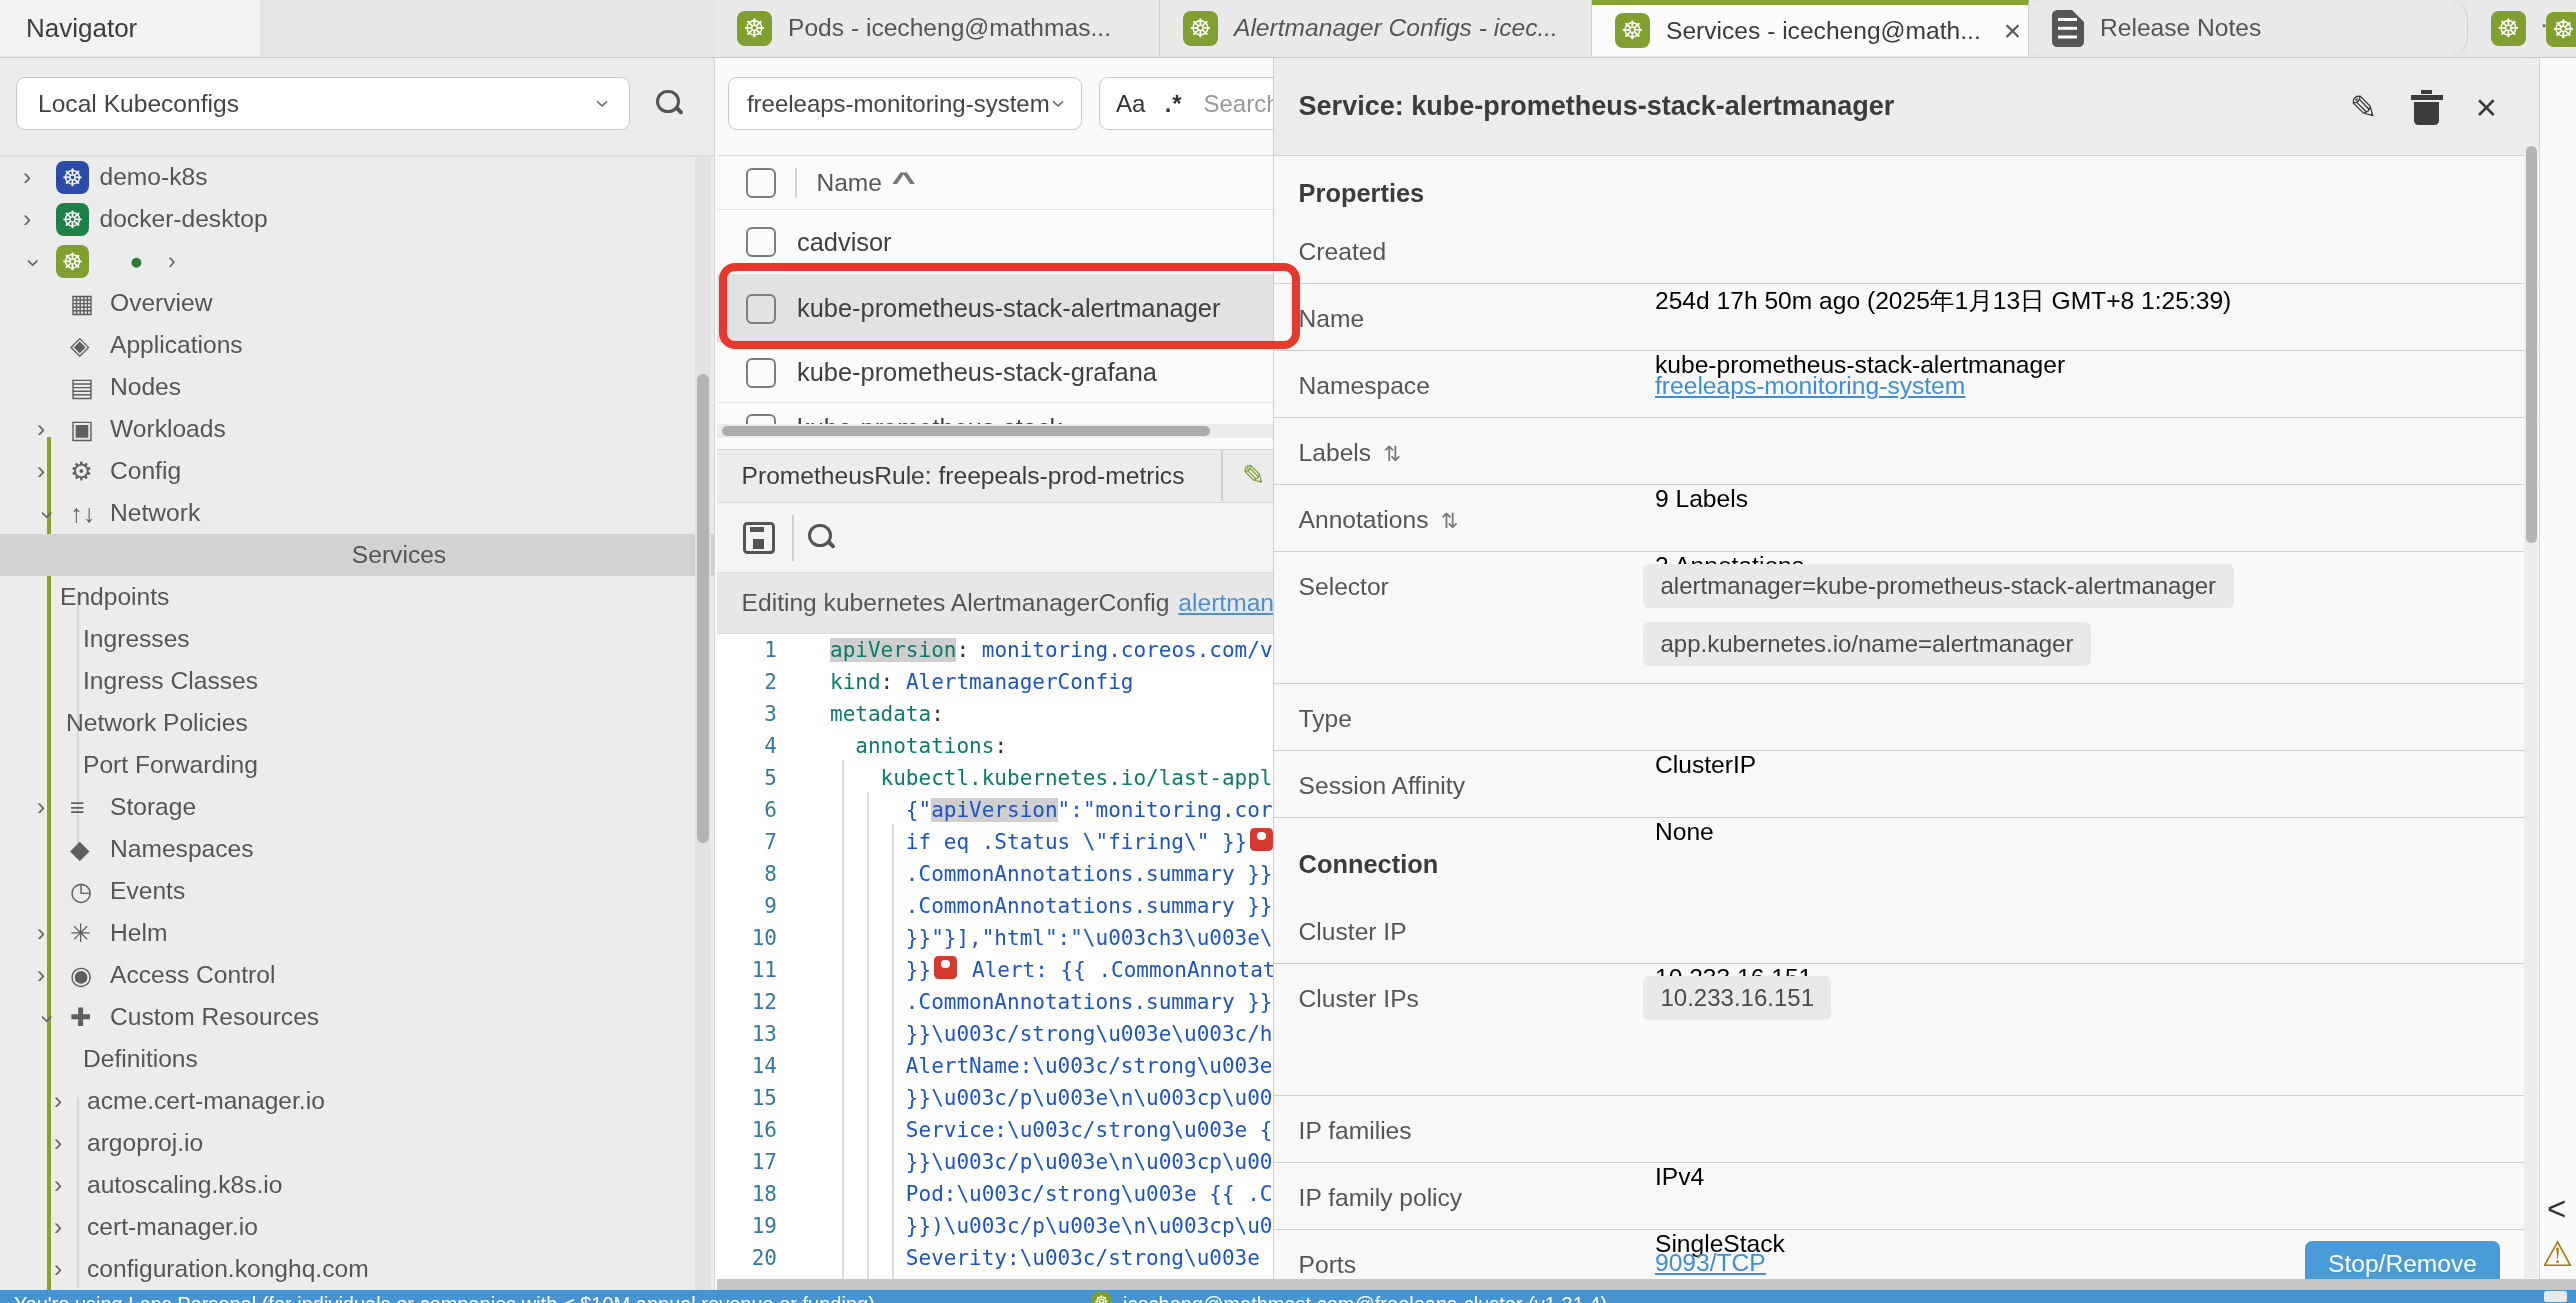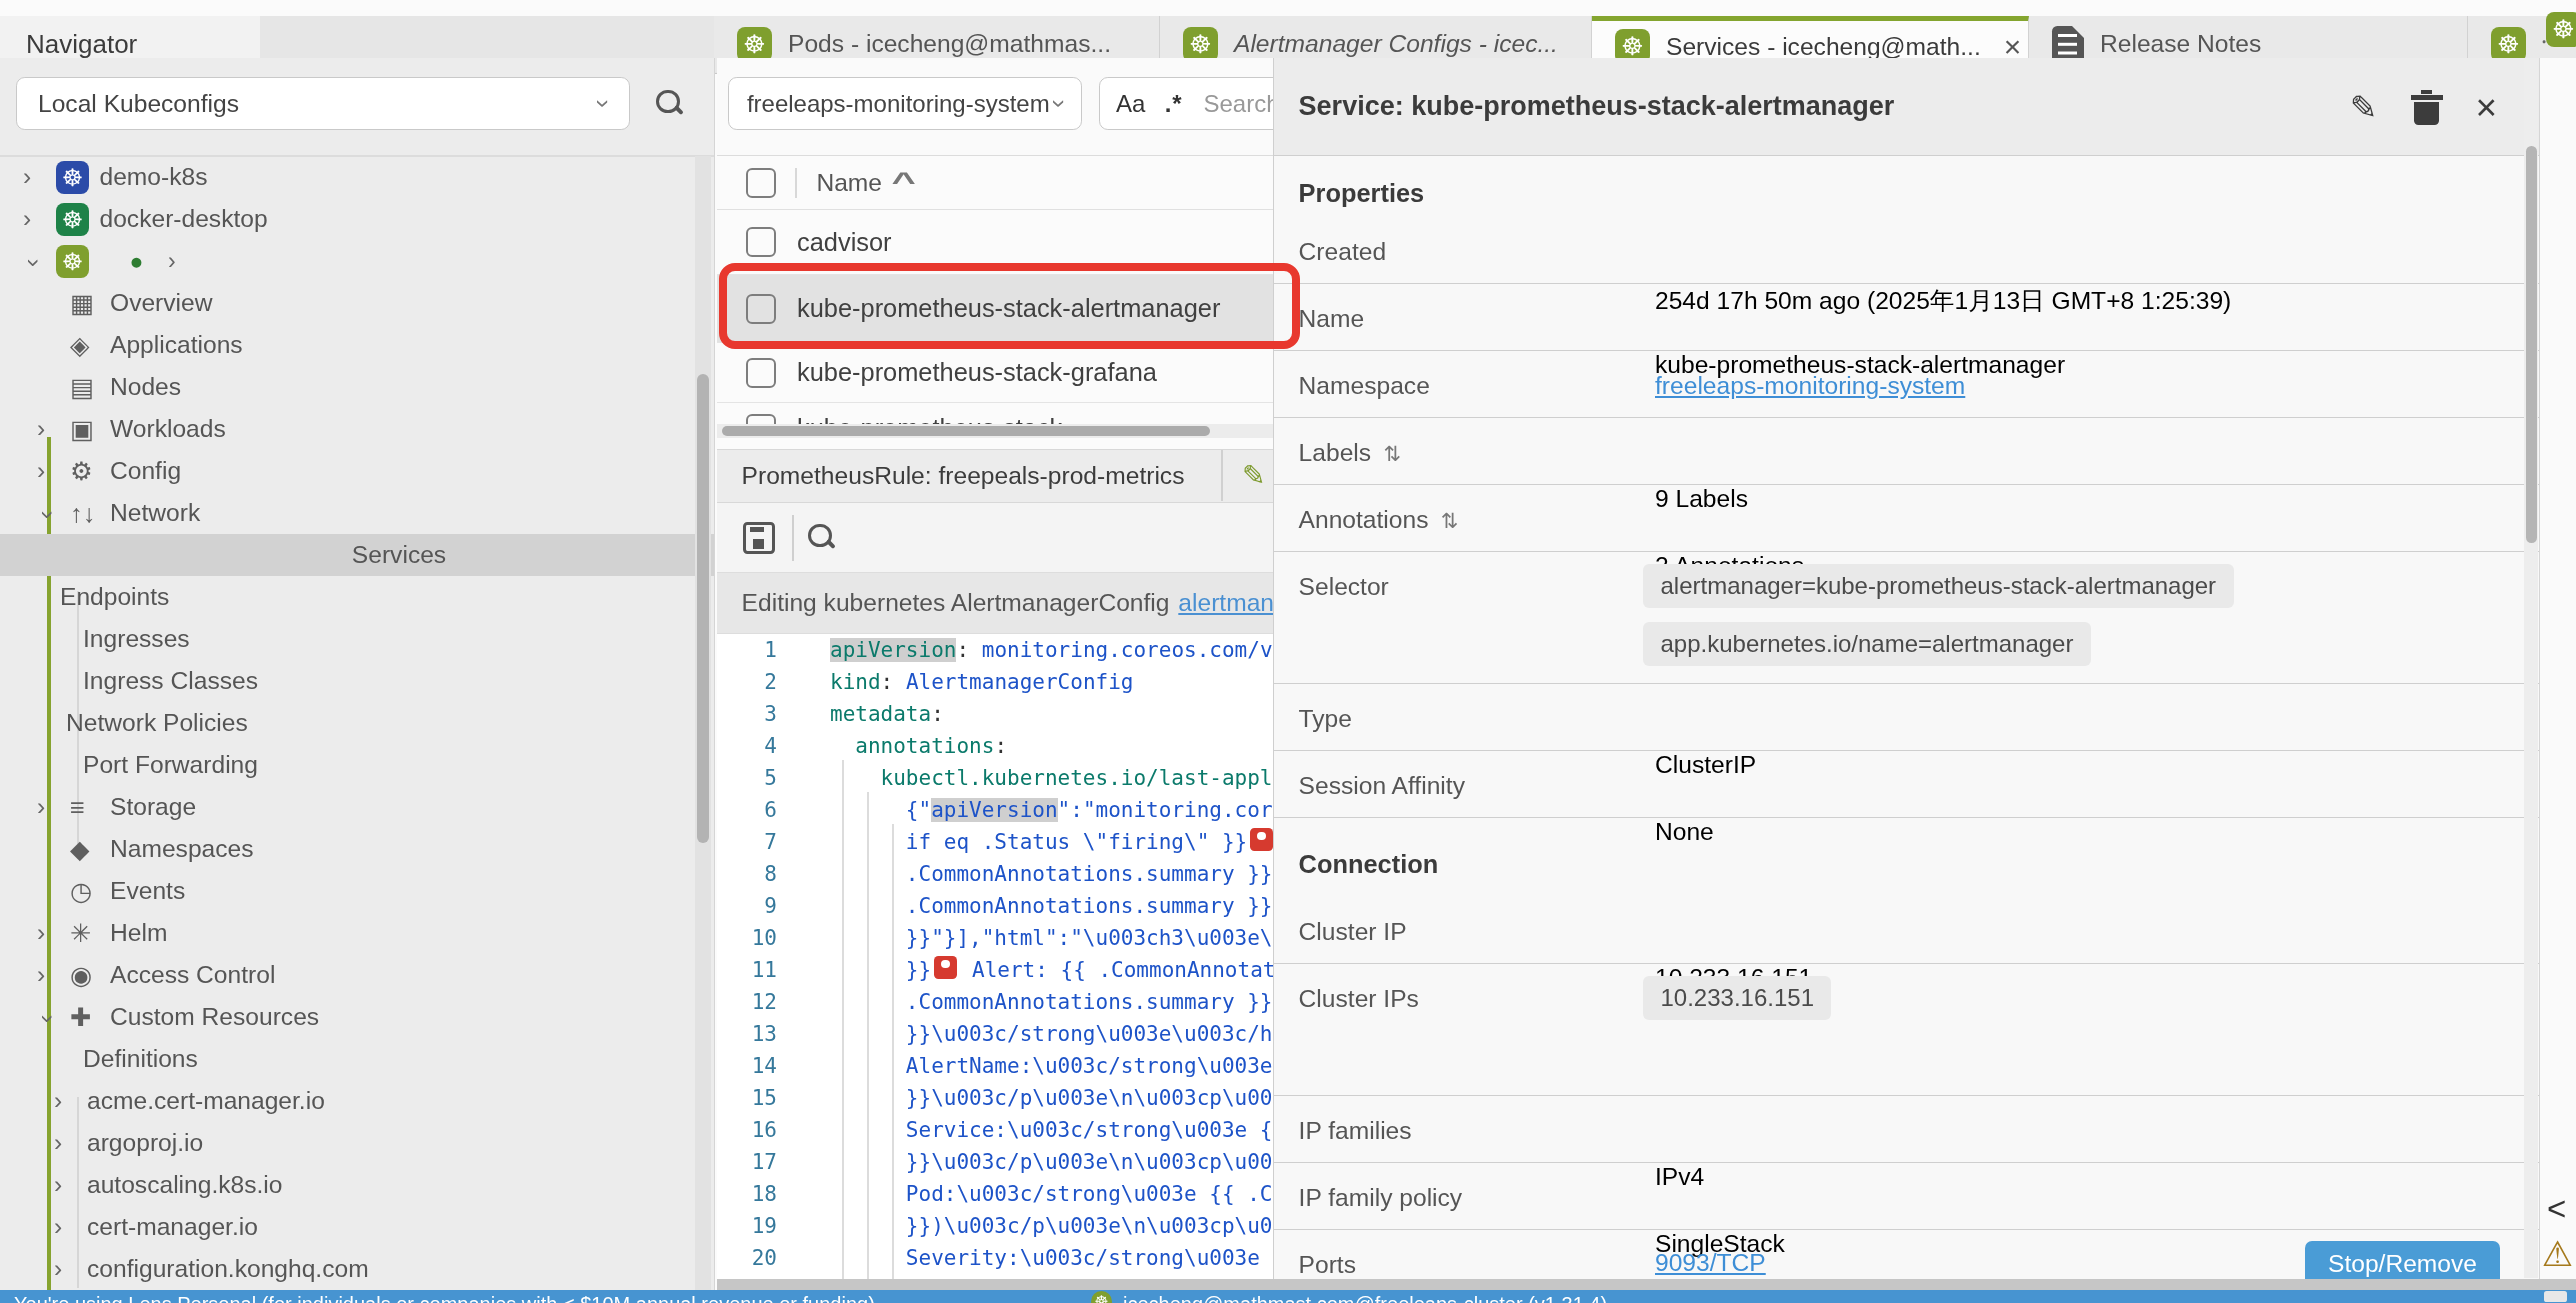--- a/index.html
+++ b/index.html
@@ -1,20 +1,20 @@
 <!DOCTYPE html>
 <html style="font-size:14px"><head>
 <meta charset="utf-8">
 <style>
   * { margin:0; padding:0; box-sizing:border-box; }
   body { background:#888; font-family:"Liberation Sans", sans-serif; }
   .screen { position:relative; width:2576px; height:1304px; overflow:hidden; background:#fbfbfb; }
 
   
-  .tabbar { position:absolute; left:0; top:16px; width:2576px; height:58px; background:#e6e6e6; border-bottom:1.8px solid #c9c9c9; }
+  .tabbar { position:absolute; left:0; top:0; width:2576px; height:58px; background:#e6e6e6; border-bottom:1.8px solid #c9c9c9; }
   .nav-seg { position:absolute; left:0; top:0; width:260px; height:56px; background:#f2f2f2; display:flex; align-items:center; padding-left:26px; font-size:26px; color:#3c3c3c; }
   .tabs-wrap { position:absolute; left:714px; top:0; height:56px; display:flex; }
   .tab { position:relative; height:56px; display:flex; align-items:center; padding:0 23px; background:#e9e9e9; border-right:1.8px solid #d2d2d2; color:#555; font-size:24.6px; overflow:hidden; }
   .tab.active { background:#fcfcfc; border-top:5.3px solid #84a52f; color:#3a3a3a; }
   .tab.italic .tab-label { font-style:italic; }
   .tab-label { white-space:nowrap; margin-left:16px; }
   .kicon { flex:0 0 auto; width:35px; height:35px; border-radius:8px; background:#7f9f2e; color:#fff; font-size:25.4px; line-height:35px; text-align:center; }
   .doc-icon { width:32px; height:37px; background:#555; border-radius:5.3px; position:relative; }
   .doc-icon:before { content:""; position:absolute; left:6.1px; top:8px; width:19.3px; height:3.5px; background:#fff; box-shadow:0 8.8px 0 #fff, 0 17.5px 0 #fff; }
   .doc-icon:after { content:""; position:absolute; right:0; top:0; border:6.1px solid #e9e9e9; border-left-color:transparent; border-bottom-color:transparent; }
@@ -157,21 +157,21 @@
         </div>
         <div class="tab italic" style="width: 432px;">
           <span class="kicon">☸</span>
           <span class="tab-label">Alertmanager Configs - icec...</span>
         </div>
         <div class="tab active" style="width: 437px;">
           <span class="kicon">☸</span>
           <span class="tab-label">Services - icecheng@math...</span>
           <span class="tab-close">×</span>
         </div>
-        <div class="tab" style="width: 439px;">
+        <div class="tab" style="width: 439px; border-radius: 19px;">
           <span class="doc-icon"></span>
           <span class="tab-label">Release Notes</span>
         </div>
         <div class="tab" style="width: 109px;">
           <span class="kicon">☸</span>
         </div>
       </div>
     <span class="overflow-dots">‥</span>
   </div>
 

